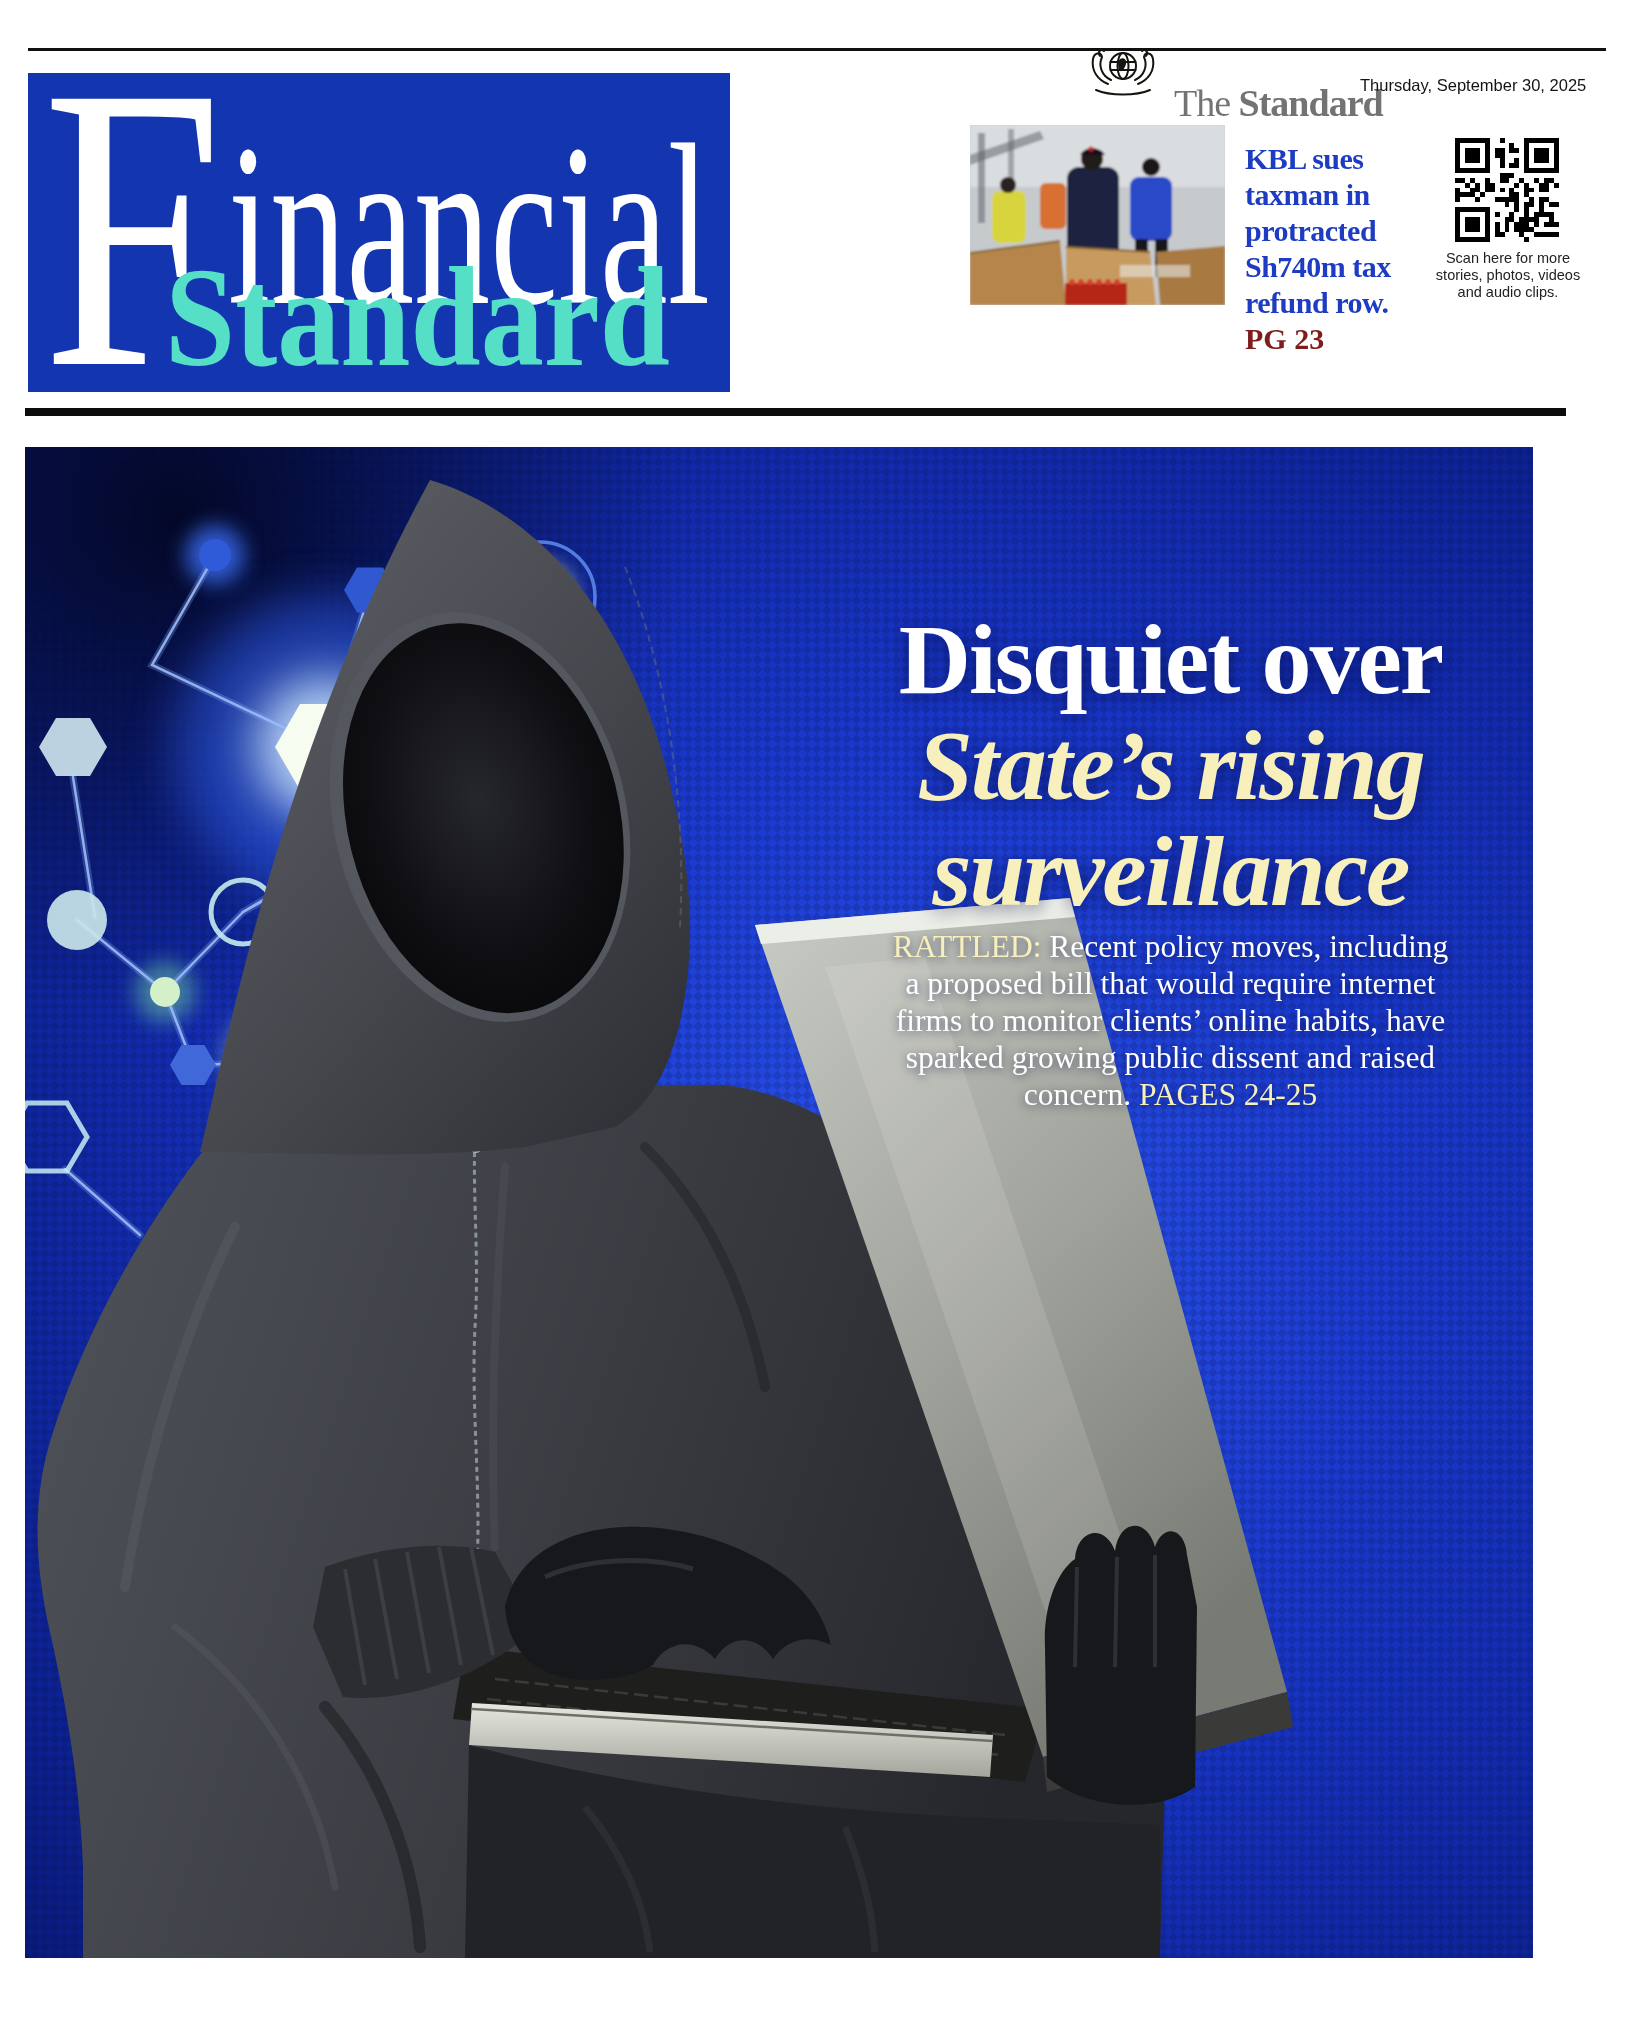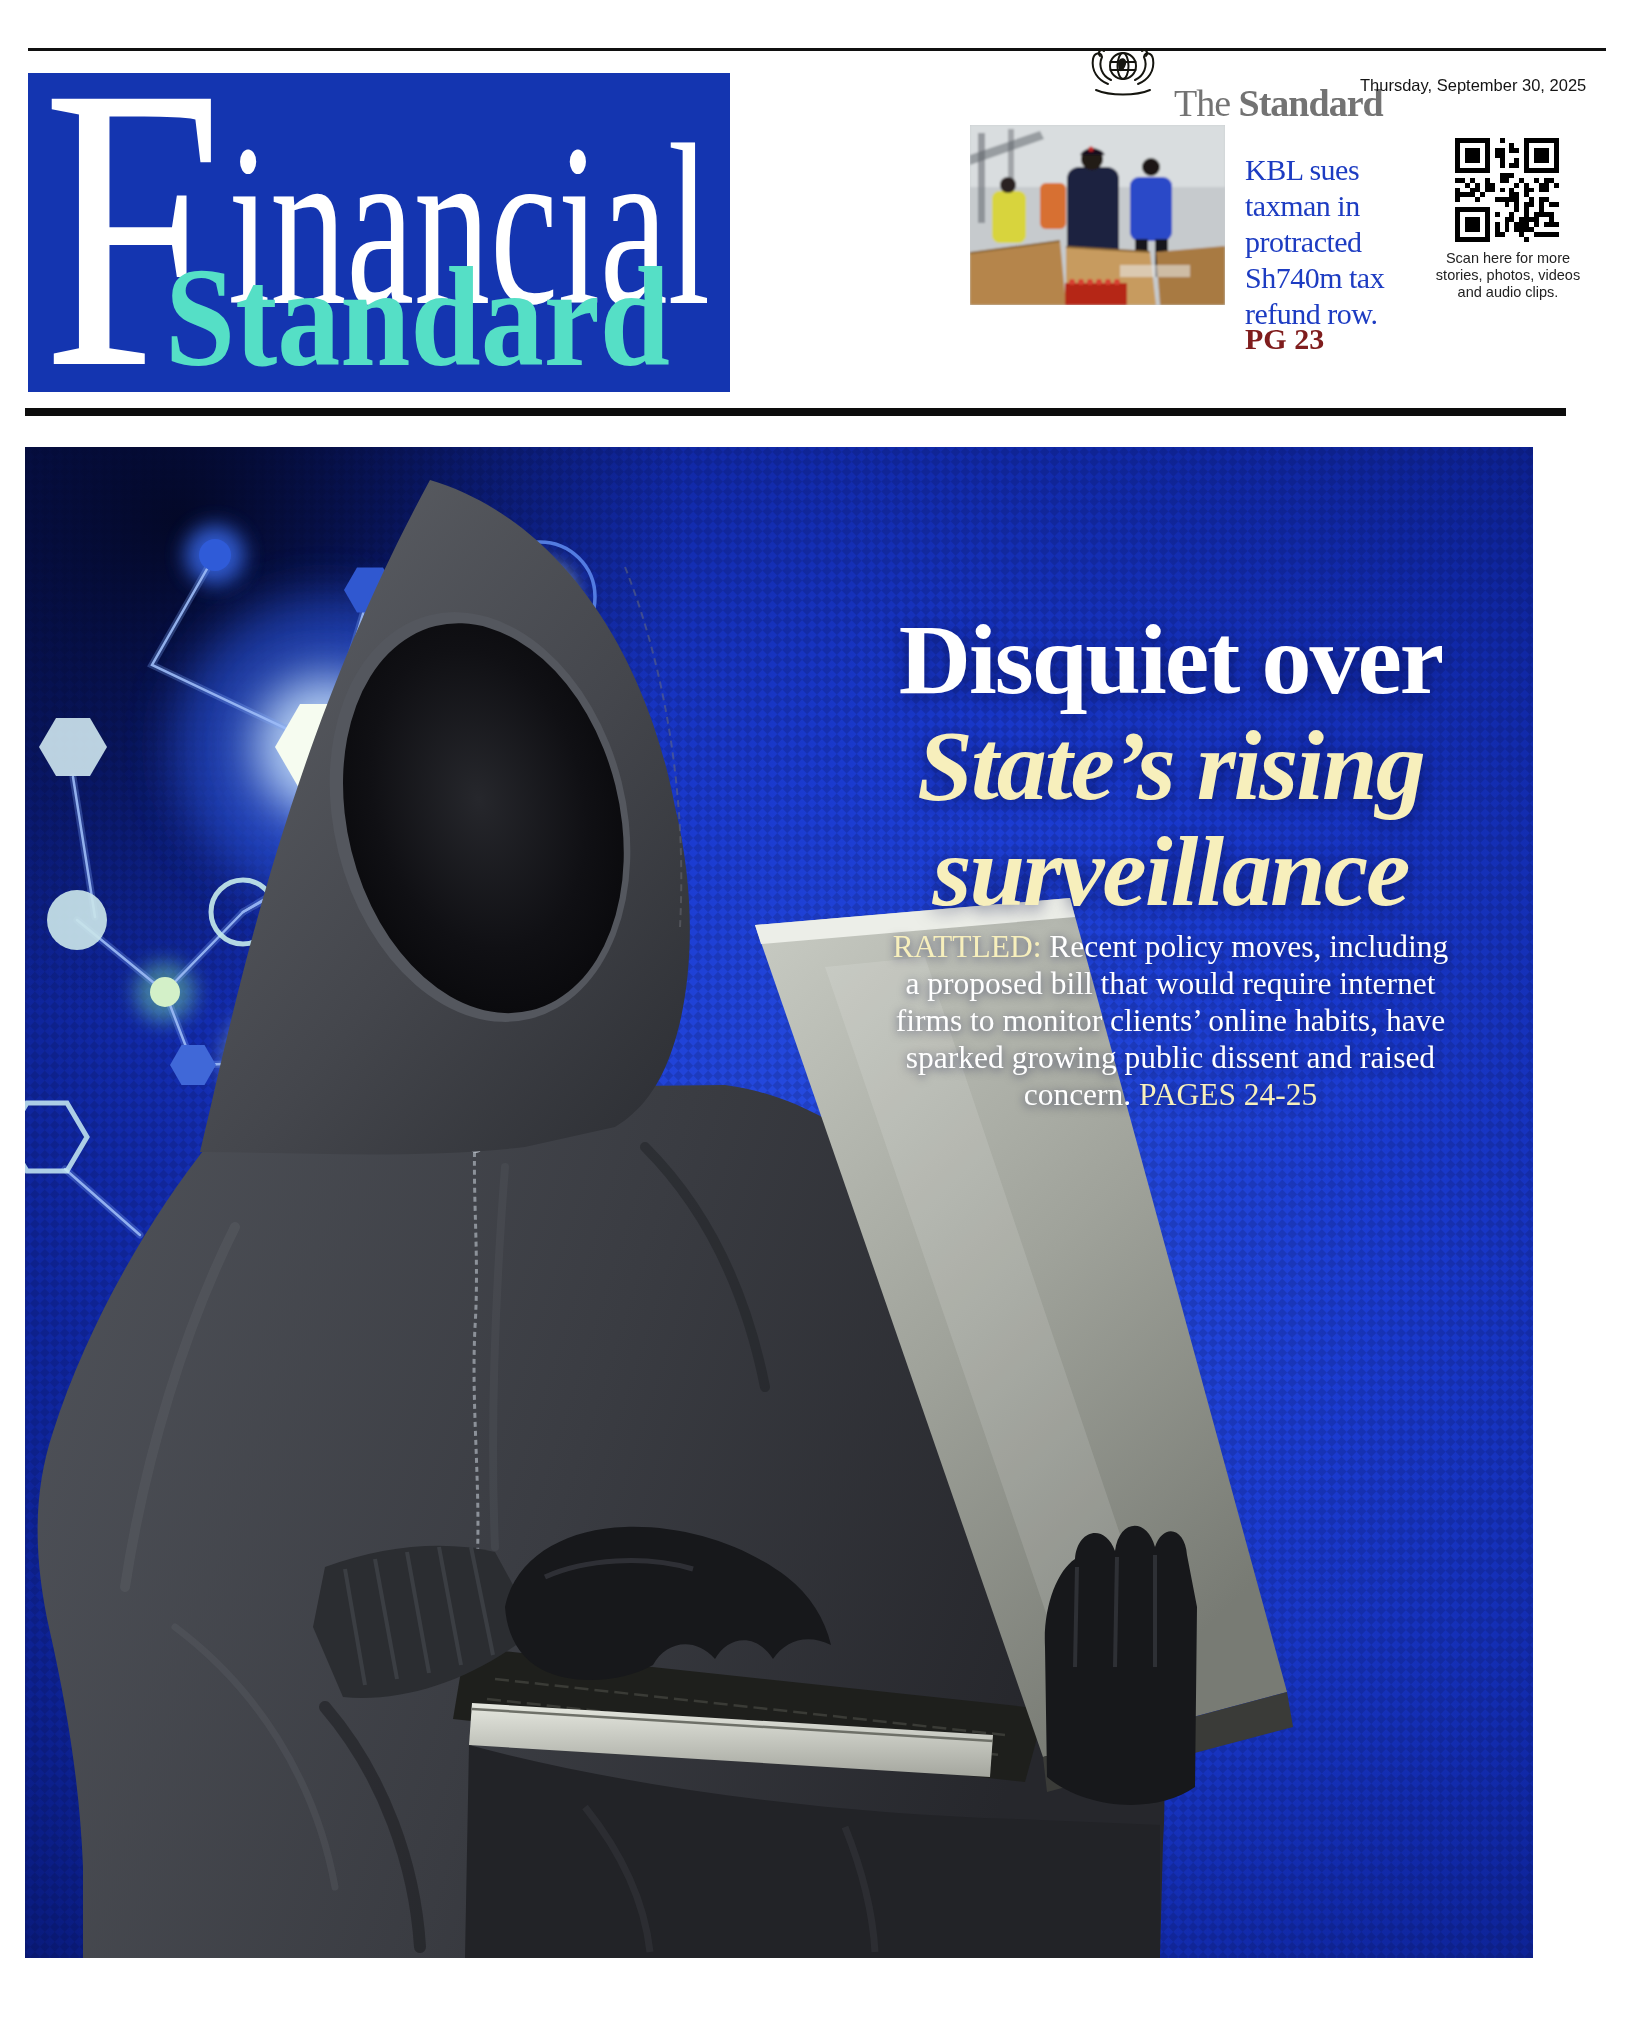--- a/index.html
+++ b/index.html
@@ -23,21 +23,21 @@
 
   
   .crest{position:absolute;left:1078px;top:44px;width:90px;height:60px;}
   .brandname{position:absolute;left:1174px;top:64px;font-size:38px;color:#737373;letter-spacing:-1px;white-space:nowrap;margin-top:17px;}
   .brandname .bn-bold{font-weight:700;}
   .dateline{position:absolute;left:1360px;top:76px;font-family:"Liberation Sans","DejaVu Sans",sans-serif;font-size:16.5px;color:#141414;white-space:nowrap;}
 
   
   .thumb{position:absolute;left:970px;top:125px;width:255px;height:180px;overflow:hidden;background:#c9cdd0;}
   .teaser-head{position:absolute;left:1245px;top:141px;width:190px;color:var(--teaser-blue);
-    font-weight:400;font-size:30px;line-height:36px;letter-spacing:-0.5px;margin-top:11px;}
+    font-weight:700;font-size:30px;line-height:36px;letter-spacing:-0.5px;}
   .teaser-head .ln{white-space:nowrap;}
   .teaser-pg{position:absolute;left:1245px;top:321px;color:#7f1d1d;font-weight:700;font-size:30px;line-height:36px;}
 
   
   .qr{position:absolute;left:1455px;top:138px;width:104px;height:104px;background:#fff;}
   .qr-caption{position:absolute;left:1408px;top:250px;width:200px;text-align:center;
     font-family:"Liberation Sans","DejaVu Sans",sans-serif;font-size:14.5px;line-height:17px;color:#222;}
 
   
   .cover{position:absolute;left:25px;top:447px;width:1508px;height:1511px;overflow:hidden;background:var(--cover-blue);}

